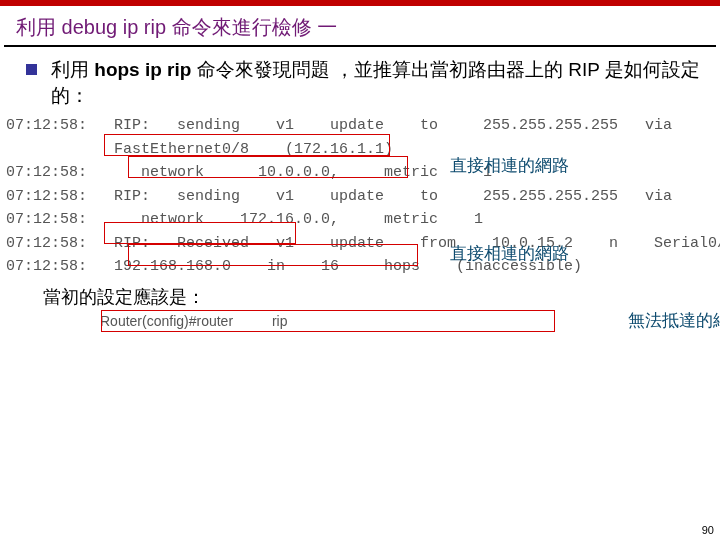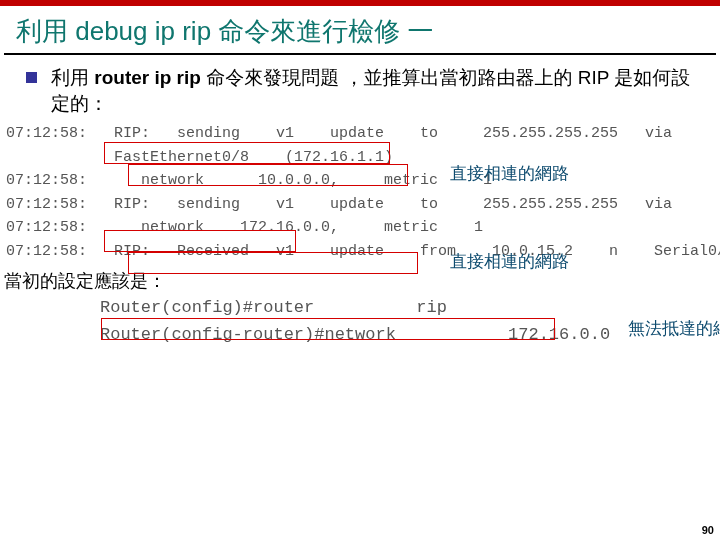--- a/index.html
+++ b/index.html
@@ -10,23 +10,23 @@
     font-family: "Microsoft JhengHei", "PMingLiU", sans-serif;
     background: #fff;
     position: relative;
     overflow: hidden;
   }
   .red-bar {
     height: 6px;
     background: #c00000;
   }
   .title {
-    font-size: 26px;
+    font-size: 20px;
     padding: 8px 12px 4px 12px;
-    color: #0f766e;
+    color: #701a75;
     border-bottom: 2px solid #000;
     margin: 0 4px;
   }
   .bullet-row {
     display: flex;
     align-items: flex-start;
     padding: 10px 20px 4px 26px;
     font-size: 19px;
   }
   .bullet-sq {
@@ -63,71 +63,71 @@
   .annot {
     position: absolute;
     font-family: Liberation Sans, sans-serif;
     font-size: 17px;
     color: #0c4a6e;
     white-space: nowrap;
   }
   .footer-line {
     font-size: 18px;
     padding: 6px 4px 2px 4px;
+    margin-left: 39px;
   }
   .cfg-area {
-    font-family: Liberation Mono, monospace;
-    font-size: 17px;
+    font-family: Liberation Sans, sans-serif;
+    font-size: 14px;
     color: #555;
     padding-left: 100px;
     line-height: 1.55;
   }
   .cfg-line { white-space: pre; }
   .page-num {
     position: absolute;
     right: 6px;
     bottom: 4px;
     font-size: 11px;
     color: #000;
-    font-weight: bold;
   }
 </style>
 </head>
 <body>
 
 <div class="red-bar"></div>
 
 <div class="title">利用  debug ip rip 命令來進行檢修  一</div>
 
 <div class="bullet-row">
   <div class="bullet-sq"></div>
   <div class="bullet-text">
-    <span>利用 </span><b>router ip rip</b><span> 命令來發現問題  ，並推算出當初路由器上的  RIP 是如何設定的：</span>
+    <span>利用 </span><b>hops ip rip</b><span> 命令來發現問題  ，並推算出當初路由器上的  RIP 是如何設定的：</span>
   </div>
 </div>
 
 <div class="term-area">
   <div class="tline">07:12:58:   RIP:   sending    v1    update    to     255.255.255.255   via</div>
   <div class="tline">            FastEthernet0/8    (172.16.1.1)</div>
   <div class="tline">07:12:58:      network      10.0.0.0,     metric     1</div>
   <div class="tline">07:12:58:   RIP:   sending    v1    update    to     255.255.255.255   via</div>
   <div class="tline">07:12:58:      network    172.16.0.0,     metric    1</div>
   <div class="tline">07:12:58:   RIP:   Received   v1    update    from    10.0.15.2    n    Serial0/0</div>
+  <div class="tline">07:12:58:   192.168.168.0    in    16     hops    (inaccessible)</div>
 
   <div class="redbox" style="left:104px; top:22px; width:284px; height:20px;"></div>
   <div class="redbox" style="left:128px; top:44px; width:278px; height:20px;"></div>
   <div class="redbox" style="left:104px; top:110px; width:190px; height:20px;"></div>
   <div class="redbox" style="left:128px; top:132px; width:288px; height:20px;"></div>
   <div class="redbox" style="left:101px; top:198px; width:452px; height:20px;"></div>
 
   <div class="annot" style="left:450px; top:43px;">直接相連的網路</div>
   <div class="annot" style="left:450px; top:131px;">直接相連的網路</div>
   <div class="annot" style="left:588px; top:198px;margin-left:40px;">無法抵達的網路</div>
 </div>
 
 <div class="footer-line">當初的設定應該是：</div>
 
 <div class="cfg-area">
   <div class="cfg-line">Router(config)#router          rip</div>
-  <div class="cfg-line">Router(config-router)#network           172.16.0.0</div>
 </div>
 
 <div class="page-num">90</div>
 
 </body></html>

